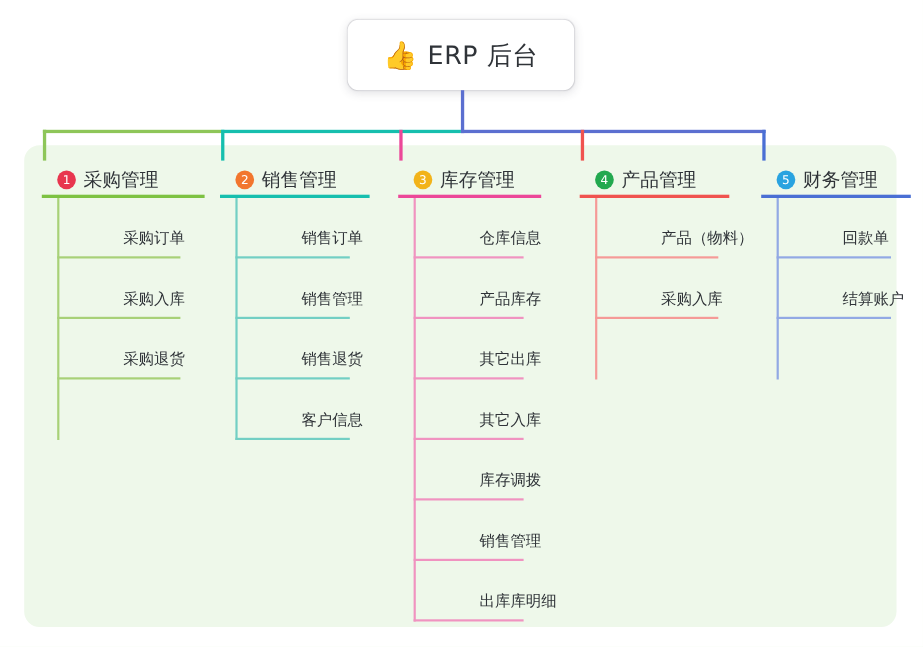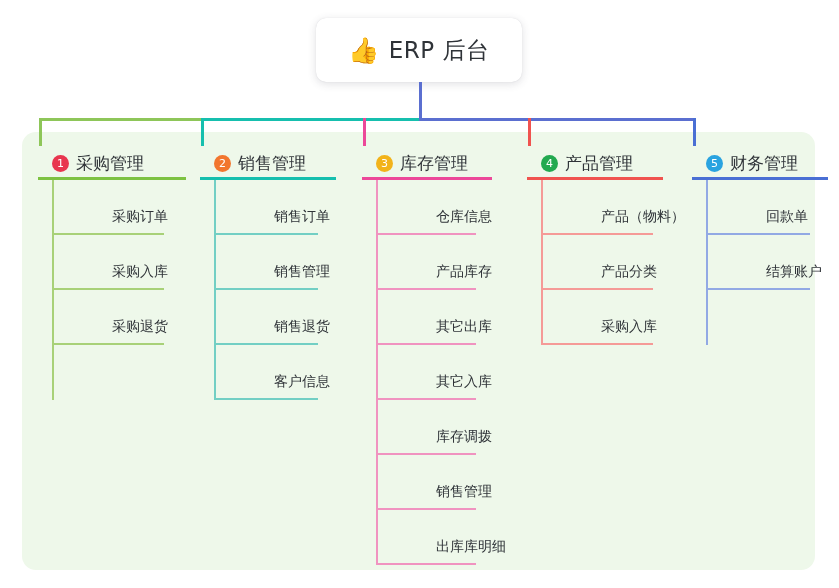--- a/index.html
+++ b/index.html
@@ -191,24 +191,20 @@
           <span class="branch-name">产品管理</span>
           <span class="title-rule" style="background: rgb(240, 83, 79);"></span>
         </div>
         <div class="leaves">
           <div class="spine" style="background: rgb(245, 154, 151); height: 165px;"></div>
           <div class="leaf">
             <span class="leaf-text">产品（物料）</span>
             <span class="leaf-rule" style="background: rgb(245, 154, 151); width: 112px;"></span>
           </div>
           <div class="leaf">
-            <span class="leaf-text">产品分类</span>
-            <span class="leaf-rule" style="background: rgb(245, 154, 151); width: 112px;"></span>
-          </div>
-          <div class="leaf">
             <span class="leaf-text">采购入库</span>
             <span class="leaf-rule" style="background: rgb(245, 154, 151); width: 112px;"></span>
           </div>
         </div>
       </div>
       <div class="branch" style="left: 692px; width: 136px;">
         <div class="branch-head">
           <span class="badge" style="background: rgb(41, 163, 224);">5</span>
           <span class="branch-name">财务管理</span>
           <span class="title-rule" style="background: rgb(74, 111, 212);"></span>

